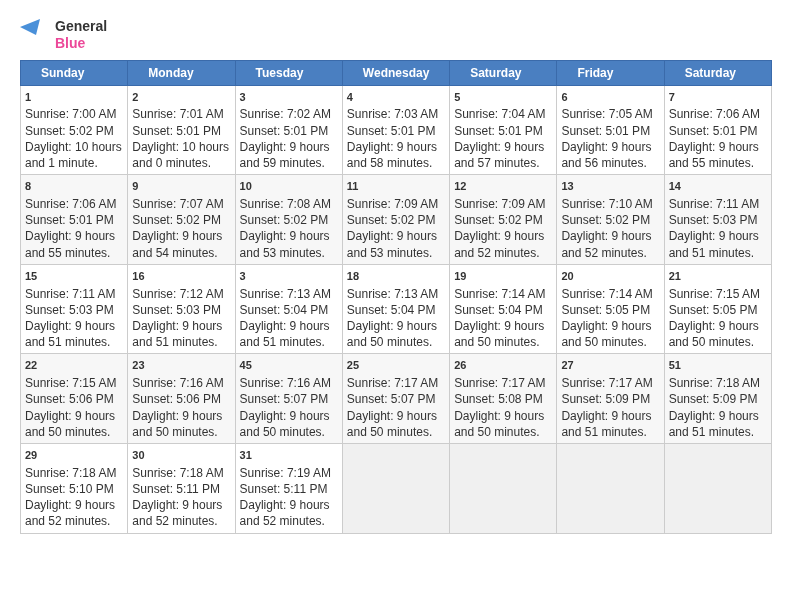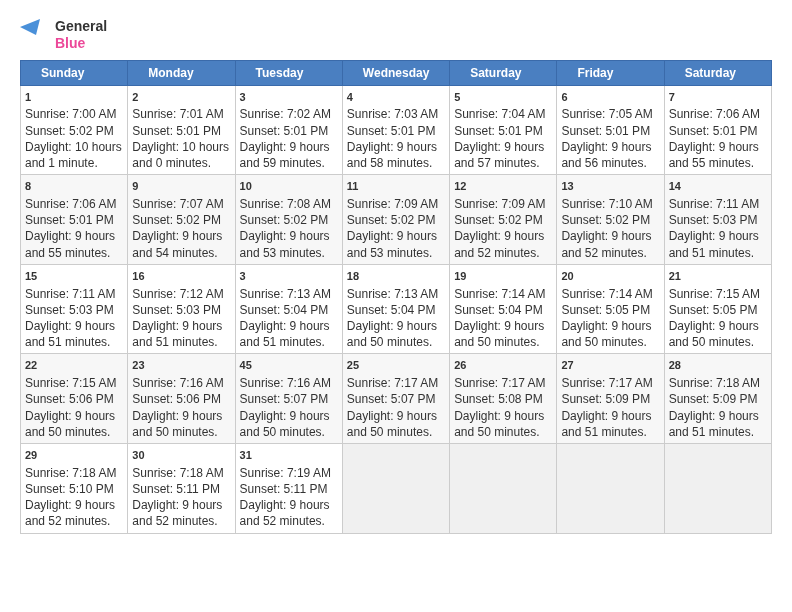--- a/index.html
+++ b/index.html
@@ -228,21 +228,21 @@
           </td>
           <td>
             <span class="day-num">26</span>
             <div class="cell-info">Sunrise: 7:17 AM<br>Sunset: 5:08 PM<br>Daylight: 9 hours and 50 minutes.</div>
           </td>
           <td>
             <span class="day-num">27</span>
             <div class="cell-info">Sunrise: 7:17 AM<br>Sunset: 5:09 PM<br>Daylight: 9 hours and 51 minutes.</div>
           </td>
           <td>
-            <span class="day-num">28</span>
+            <span class="day-num">51</span>
             <div class="cell-info">Sunrise: 7:18 AM<br>Sunset: 5:09 PM<br>Daylight: 9 hours and 51 minutes.</div>
           </td>
         </tr>
         <tr>
           <td>
             <span class="day-num">29</span>
             <div class="cell-info">Sunrise: 7:18 AM<br>Sunset: 5:10 PM<br>Daylight: 9 hours and 52 minutes.</div>
           </td>
           <td>
             <span class="day-num">30</span>

